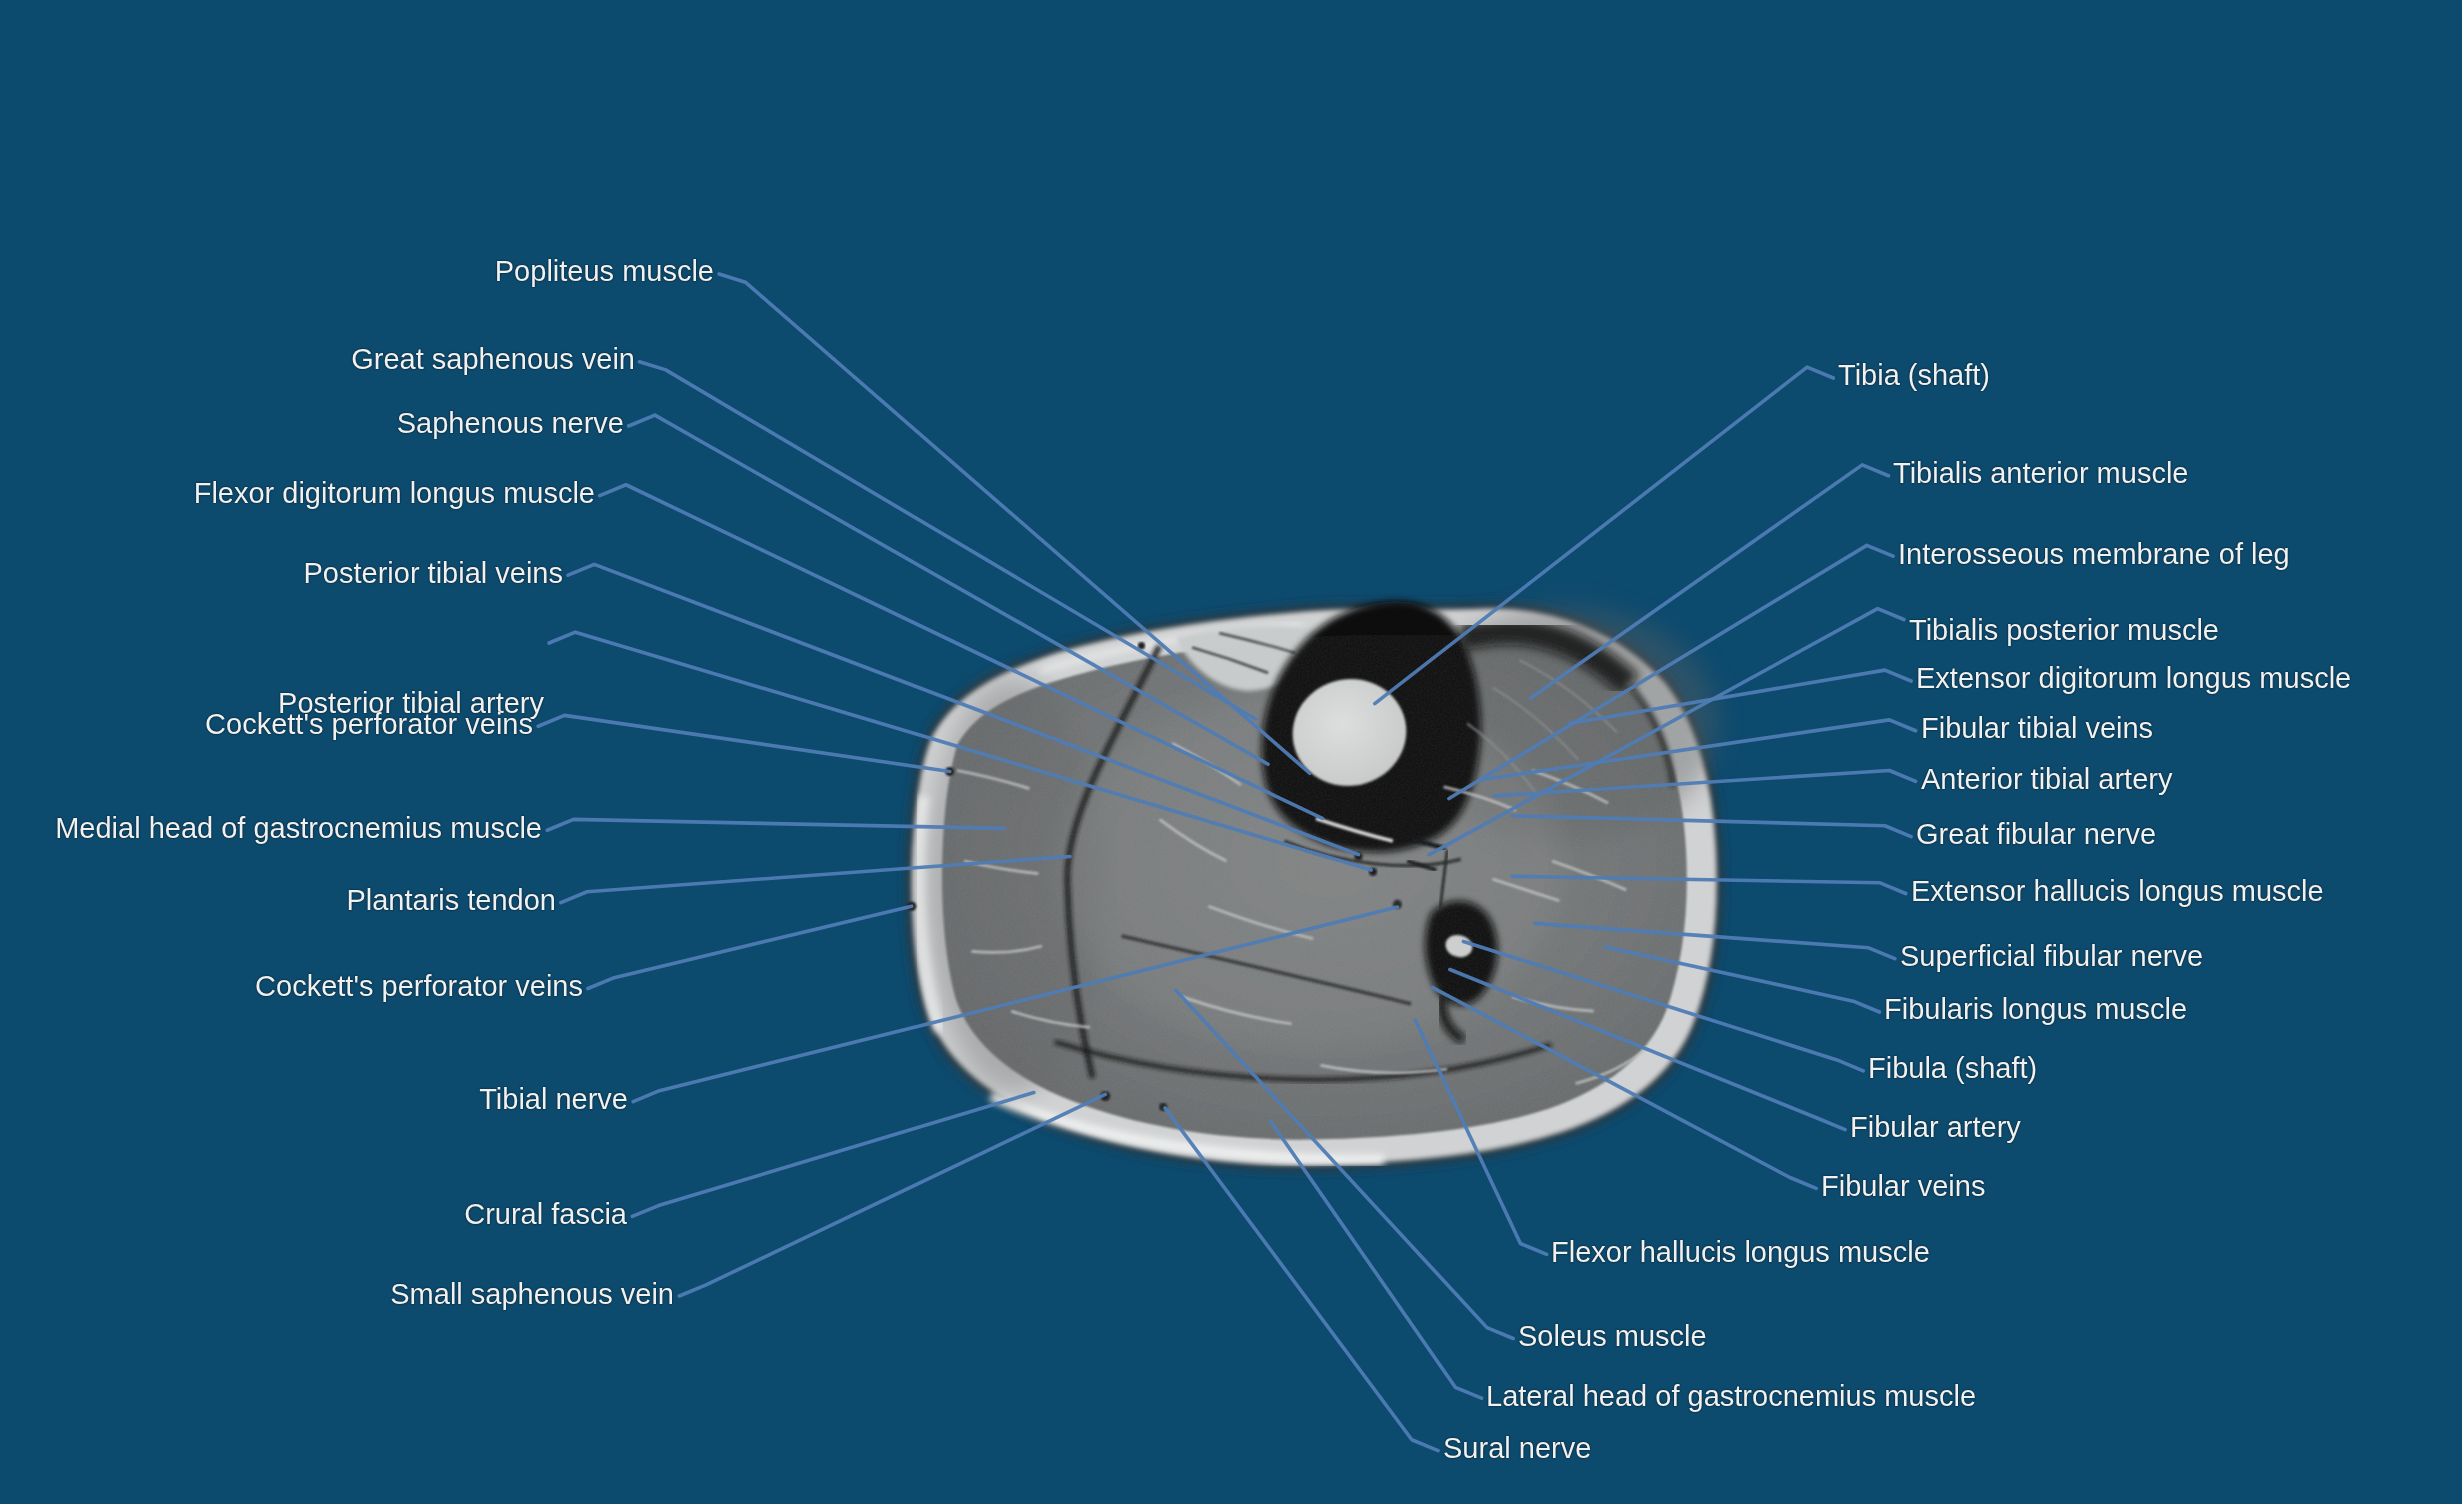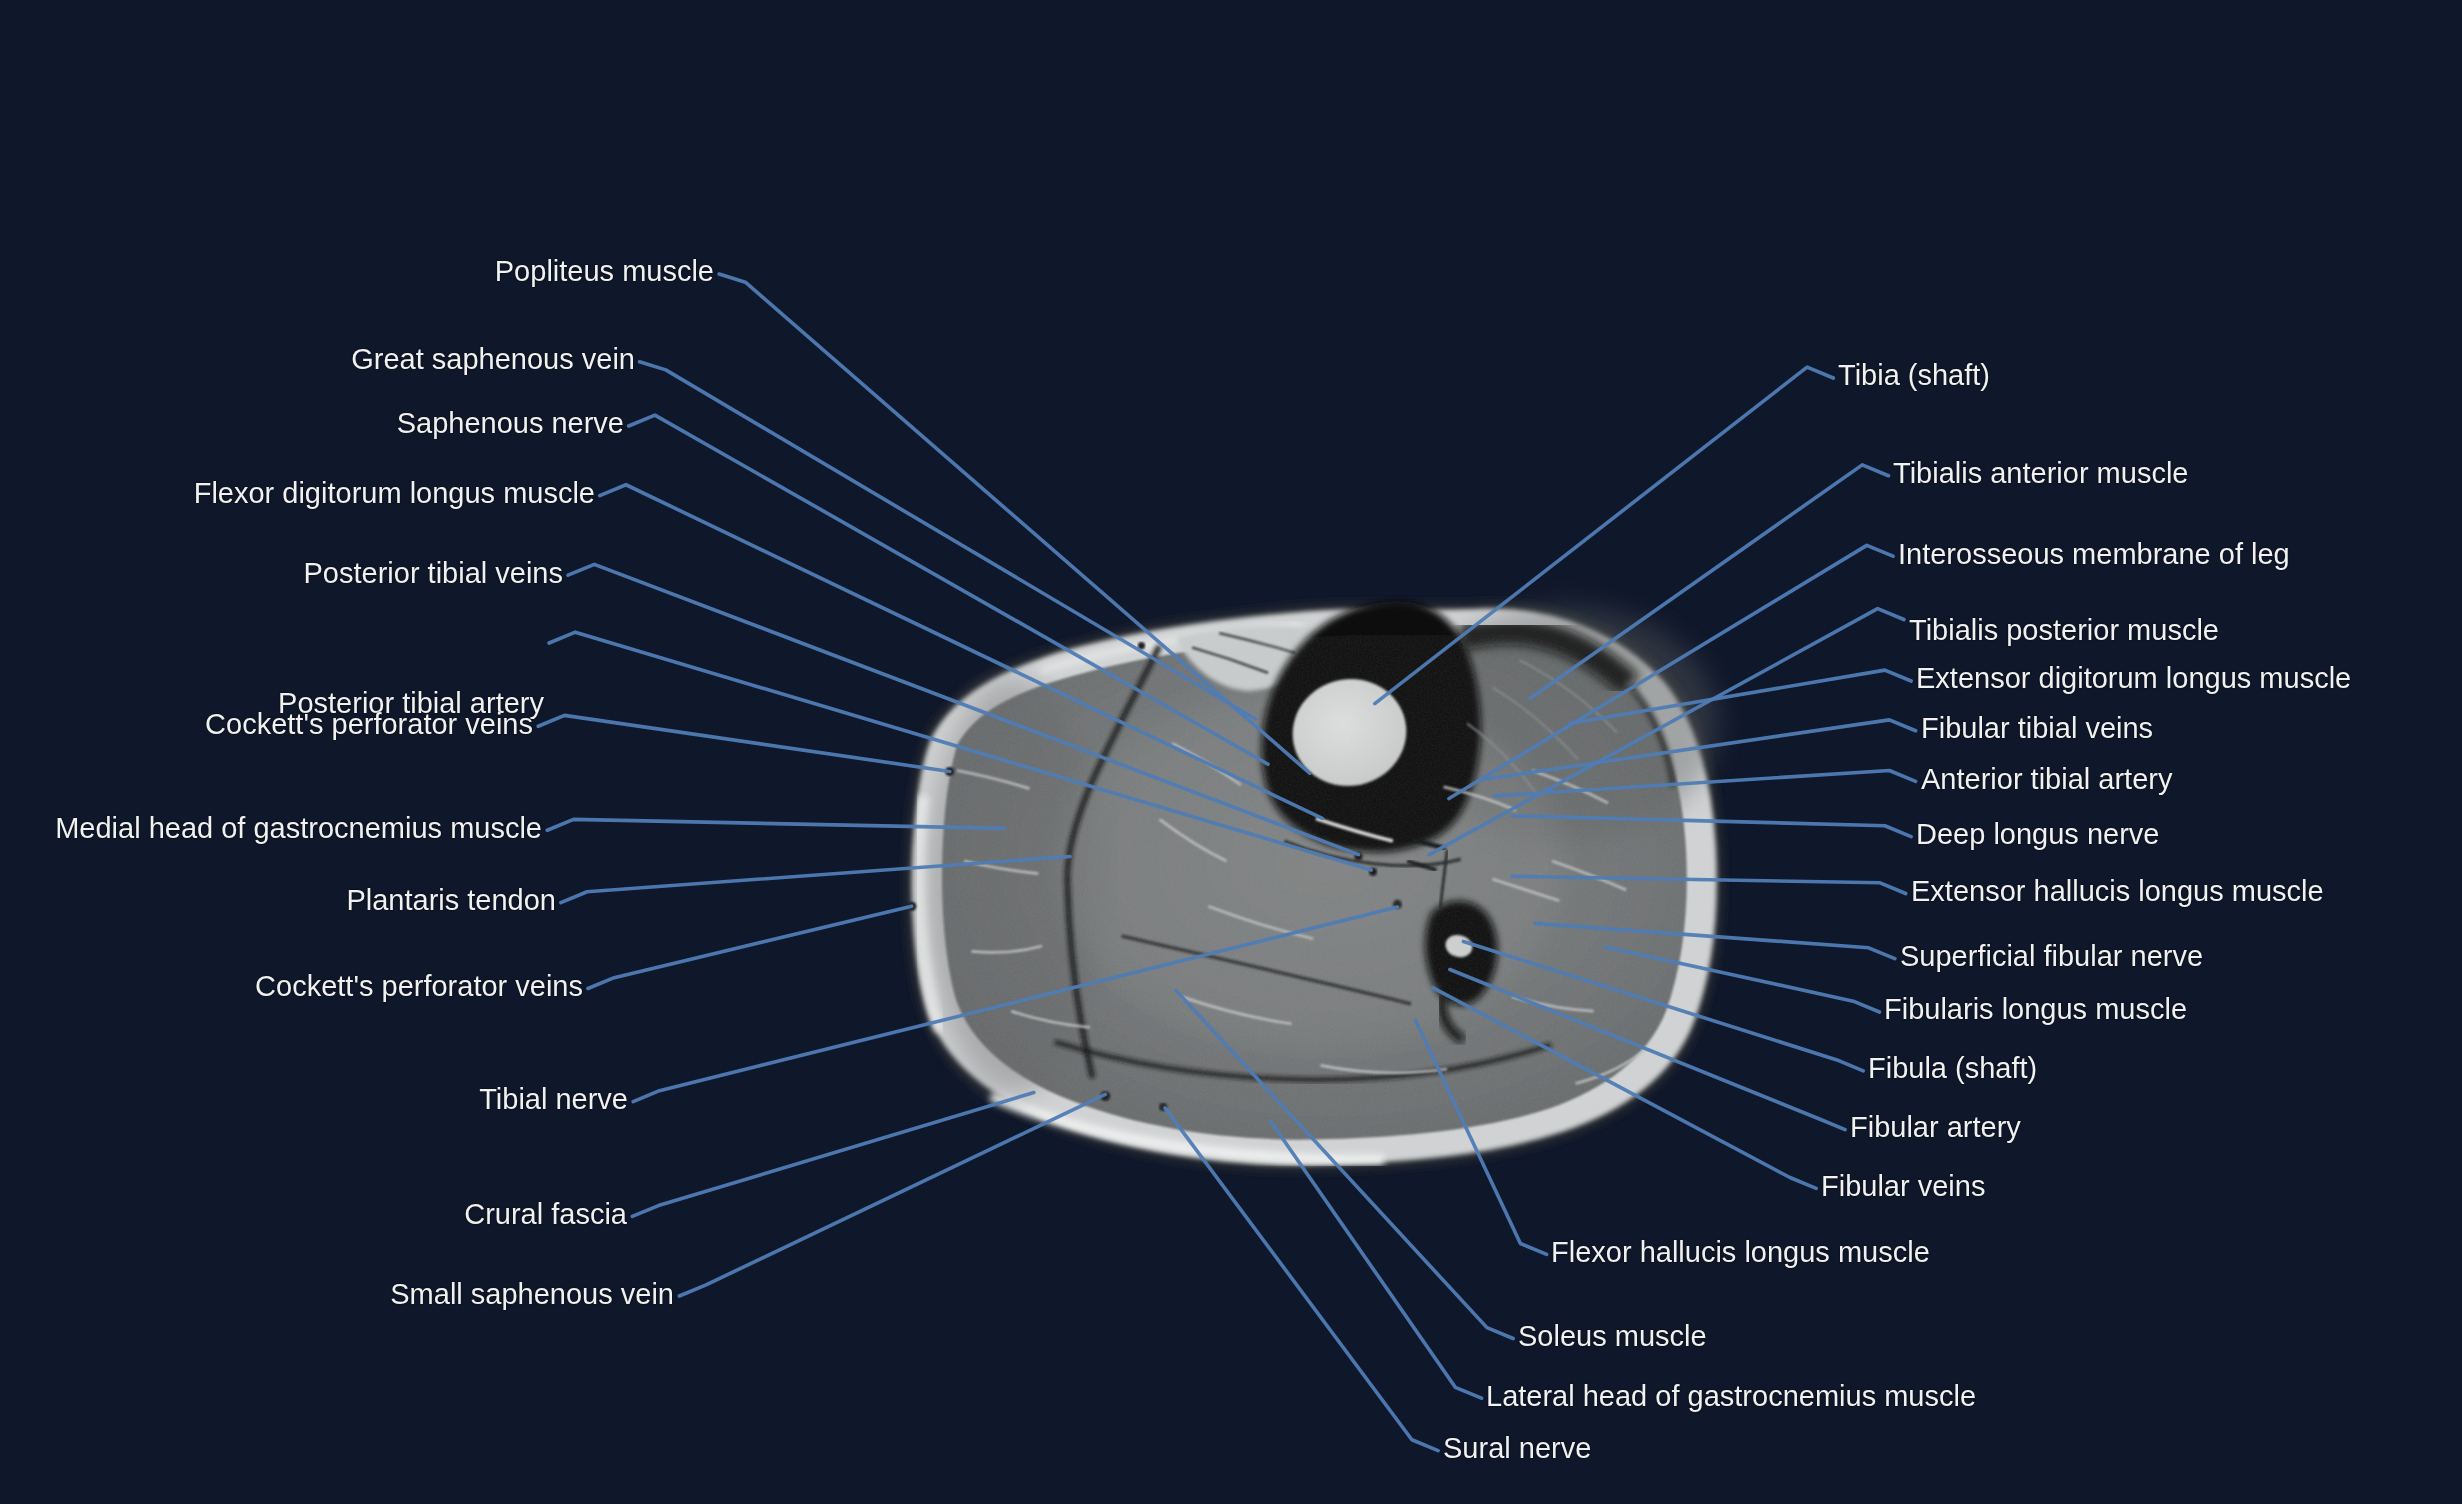--- a/index.html
+++ b/index.html
@@ -10,21 +10,21 @@
   .label{position:absolute;white-space:nowrap;color:var(--label-color,#f0f1f1);
          font-size:29px;line-height:36px;font-weight:400;
          text-shadow:0 0 1.8px rgba(0,0,0,.9);}
   .label.left{text-align:right;}
   polyline.leader{fill:none;stroke:var(--leader-color,#4f7cb5);stroke-width:4px;
                   stroke-linecap:round;stroke-linejoin:round;opacity:.95;}
 </style>
 </head>
 <body>
 
-<div id="root" style="background: #0f172a;">
+<div id="root" style="background: #0c4a6e;">
 
   <svg id="mri-svg" viewBox="0 0 2722 1663" xmlns="http://www.w3.org/2000/svg">
     <defs>
       <radialGradient id="muscleGrad" cx="0.52" cy="0.45" r="0.75">
         <stop offset="0" stop-color="#7d8081"></stop>
         <stop offset="0.55" stop-color="#707374"></stop>
         <stop offset="1" stop-color="#606364"></stop>
       </radialGradient>
       <radialGradient id="marrowGrad" cx="0.45" cy="0.4" r="0.8">
         <stop offset="0" stop-color="#dedfdf"></stop>
@@ -176,21 +176,21 @@
       <div class="label left" style="right: 1834px; top: 1081px; margin-left: 48px;">Tibial nerve</div>
       <div class="label left" style="right: 1835px; top: 1196px;">Crural fascia</div>
       <div class="label left" style="right: 1788px; top: 1276px;">Small saphenous vein</div>
       <div class="label right" style="left: 1838px; top: 357px;">Tibia (shaft)</div>
       <div class="label right" style="left: 1893px; top: 455px;">Tibialis anterior muscle</div>
       <div class="label right" style="left: 1898px; top: 536px;">Interosseous membrane of leg</div>
       <div class="label right" style="left: 1909px; top: 612px;">Tibialis posterior muscle</div>
       <div class="label right" style="left: 1916px; top: 660px;">Extensor digitorum longus muscle</div>
       <div class="label right" style="left: 1921px; top: 710px;">Fibular tibial veins</div>
       <div class="label right" style="left: 1921px; top: 761px;">Anterior tibial artery</div>
-      <div class="label right" style="left: 1916px; top: 816px;">Deep longus nerve</div>
+      <div class="label right" style="left: 1916px; top: 816px;">Great fibular nerve</div>
       <div class="label right" style="left: 1911px; top: 873px;">Extensor hallucis longus muscle</div>
       <div class="label right" style="left: 1900px; top: 938px;">Superficial fibular nerve</div>
       <div class="label right" style="left: 1884px; top: 991px;">Fibularis longus muscle</div>
       <div class="label right" style="left: 1868px; top: 1050px;">Fibula (shaft)</div>
       <div class="label right" style="left: 1850px; top: 1109px; text-align: right;">Fibular artery</div>
       <div class="label right" style="left: 1821px; top: 1168px;">Fibular veins</div>
       <div class="label right" style="left: 1551px; top: 1234px;">Flexor hallucis longus muscle</div>
       <div class="label right" style="left: 1518px; top: 1318px;">Soleus muscle</div>
       <div class="label right" style="left: 1486px; top: 1378px;">Lateral head of gastrocnemius muscle</div>
       <div class="label right" style="left: 1443px; top: 1430px;">Sural nerve</div>

